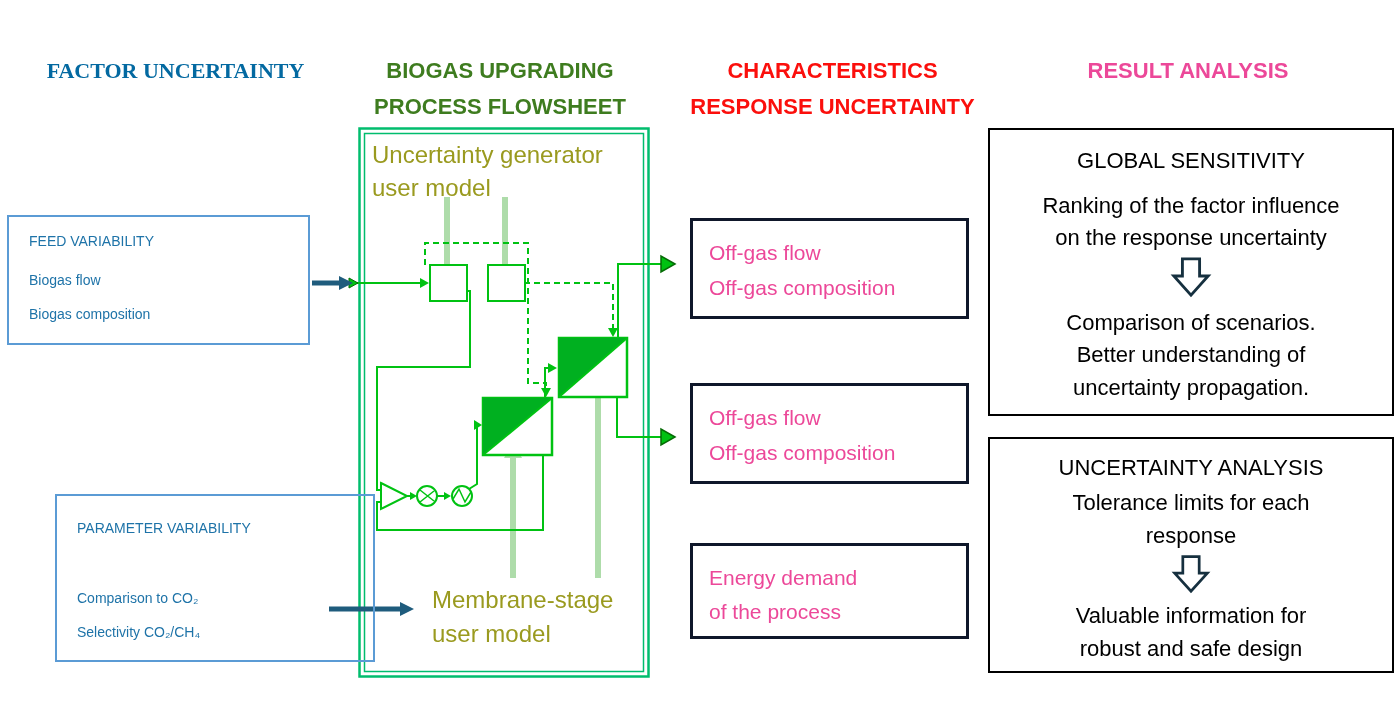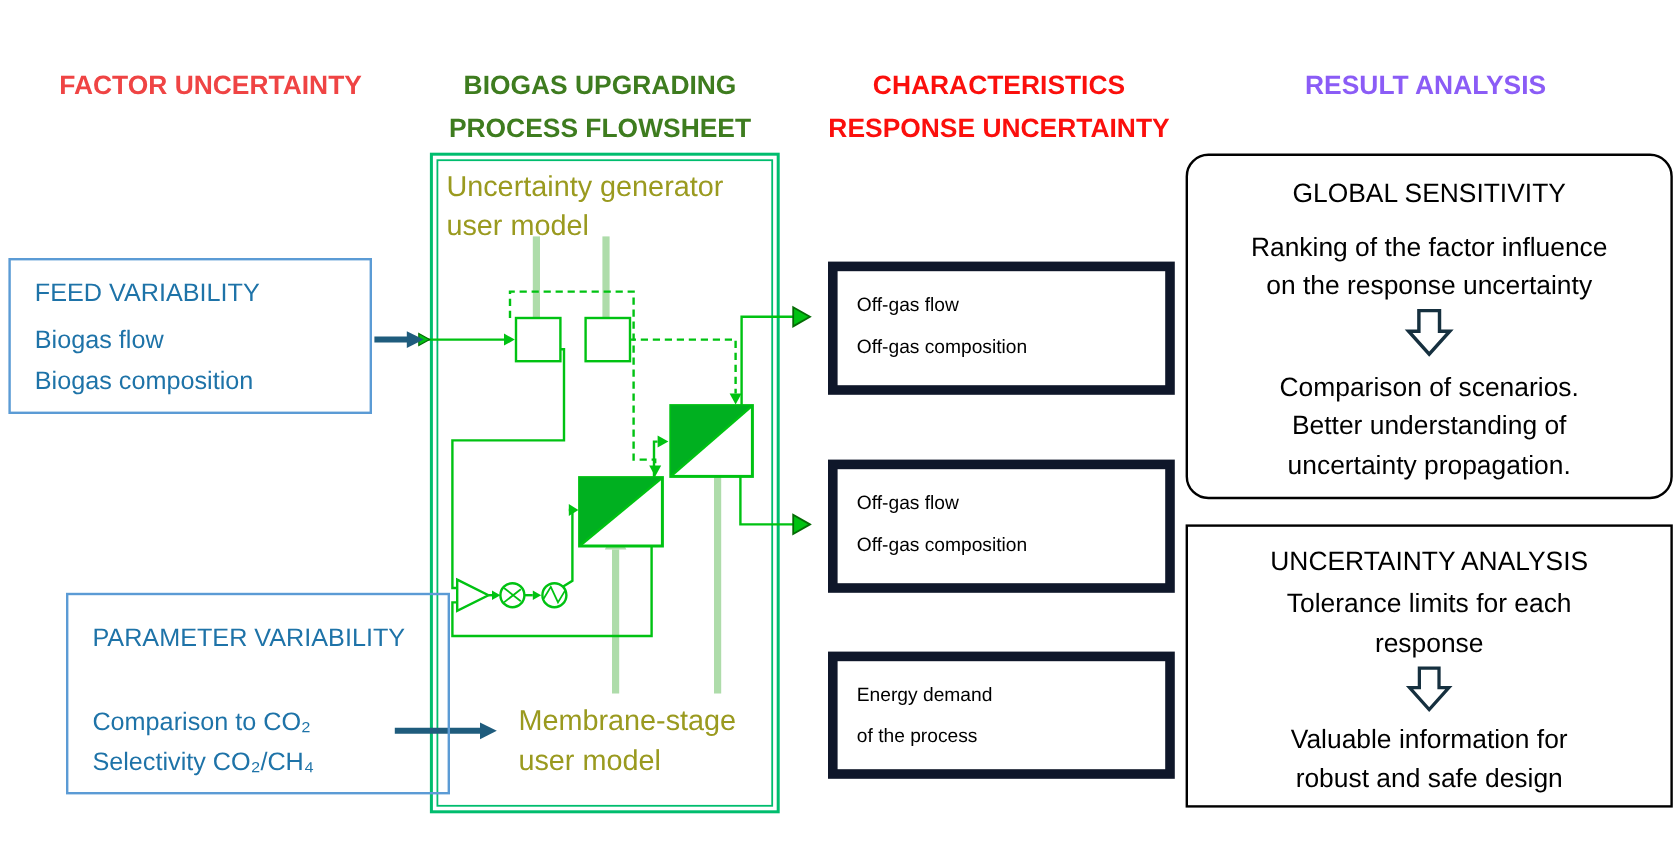--- a/index.html
+++ b/index.html
@@ -1,28 +1,28 @@
 <!DOCTYPE html>
 <html><head>
 <meta charset="utf-8">
 <style>
   html,body{margin:0;padding:0;background:#ffffff;}
   #canvas{position:relative;width:1396px;height:709px;background:#ffffff;overflow:hidden;
           font-family:"Liberation Sans","DejaVu Sans",sans-serif;}
   .abs{position:absolute;}
   .hdr{font-weight:bold;font-size:22px;text-align:center;line-height:36px;}
-  .h-factor{color:#ef4444;}
+  .h-factor{color:#0369a1;font-family:Liberation Serif, serif;}
   .h-flow{color:#3e7c1f;}
   .h-resp{color:#fb0f0c;}
-  .h-result{color:#8b5cf6;}
+  .h-result{color:#ec4899;}
 
-  .bluebox{border:2px solid #5b9bd5;color:#1e73a8;font-size:21px;}
+  .bluebox{border:2px solid #5b9bd5;color:#1e73a8;font-size:14px;}
   .bluebox .t{position:absolute;left:20px;white-space:nowrap;}
 
-  .redbox{border:8px solid #0f172a;color:#000000;font-size:16px;}
+  .redbox{border:3px solid #0f172a;color:#ec4899;font-size:21px;}
   .redbox .t{position:absolute;left:16px;white-space:nowrap;}
 
   .blackbox{border:2px solid #000000;color:#000000;font-size:22px;}
   .blackbox .c{position:absolute;left:0;width:100%;text-align:center;white-space:nowrap;}
   .blackbox .arr{position:absolute;left:0;width:100%;text-align:center;}
 
   svg text.olive{fill:#9a9a1f;font-size:24px;font-family:"Liberation Sans","DejaVu Sans",sans-serif;}
   #flow-svg{position:absolute;left:0;top:0;pointer-events:none;}
 </style>
 </head>
@@ -146,21 +146,21 @@
   <div class="abs redbox" style="left:690px;top:383px;width:273px;height:95px;">
     <div class="t" style="top:20px;">Off-gas flow</div>
     <div class="t" style="top:55px;">Off-gas composition</div>
   </div>
 
   <div class="abs redbox" style="left:690px;top:543px;width:273px;height:90px;">
     <div class="t" style="top:20px;">Energy demand</div>
     <div class="t" style="top:54px;">of the process</div>
   </div>
 
-  <div class="abs blackbox" style="left:988px;top:128px;width:402px;height:284px;border-radius:19px;">
+  <div class="abs blackbox" style="left:988px;top:128px;width:402px;height:284px;">
     <div class="c" style="top:18px;">GLOBAL SENSITIVITY</div>
     <div class="c" style="top:63px;">Ranking of the factor influence</div>
     <div class="c" style="top:95px;">on the response uncertainty</div>
     <div class="arr" style="top:126px;">
       <svg width="48" height="42" viewBox="0 0 48 44">
         <path d="M 15 3 H 33 V 21 H 42 L 24 41 L 6 21 H 15 Z" fill="#ffffff" stroke="#16303f" stroke-width="3"></path>
       </svg>
     </div>
     <div class="c" style="top:180px;">Comparison of scenarios.</div>
     <div class="c" style="top:212px;">Better understanding of</div>

